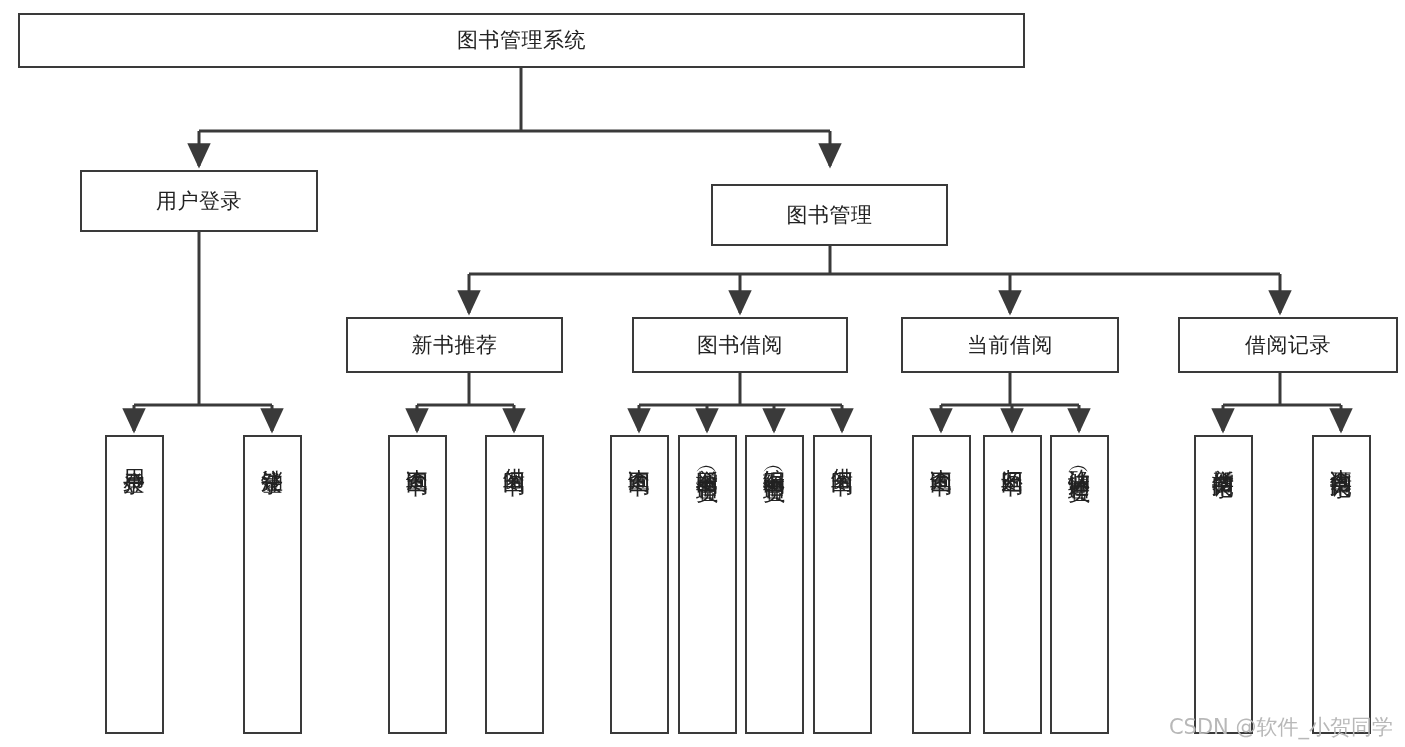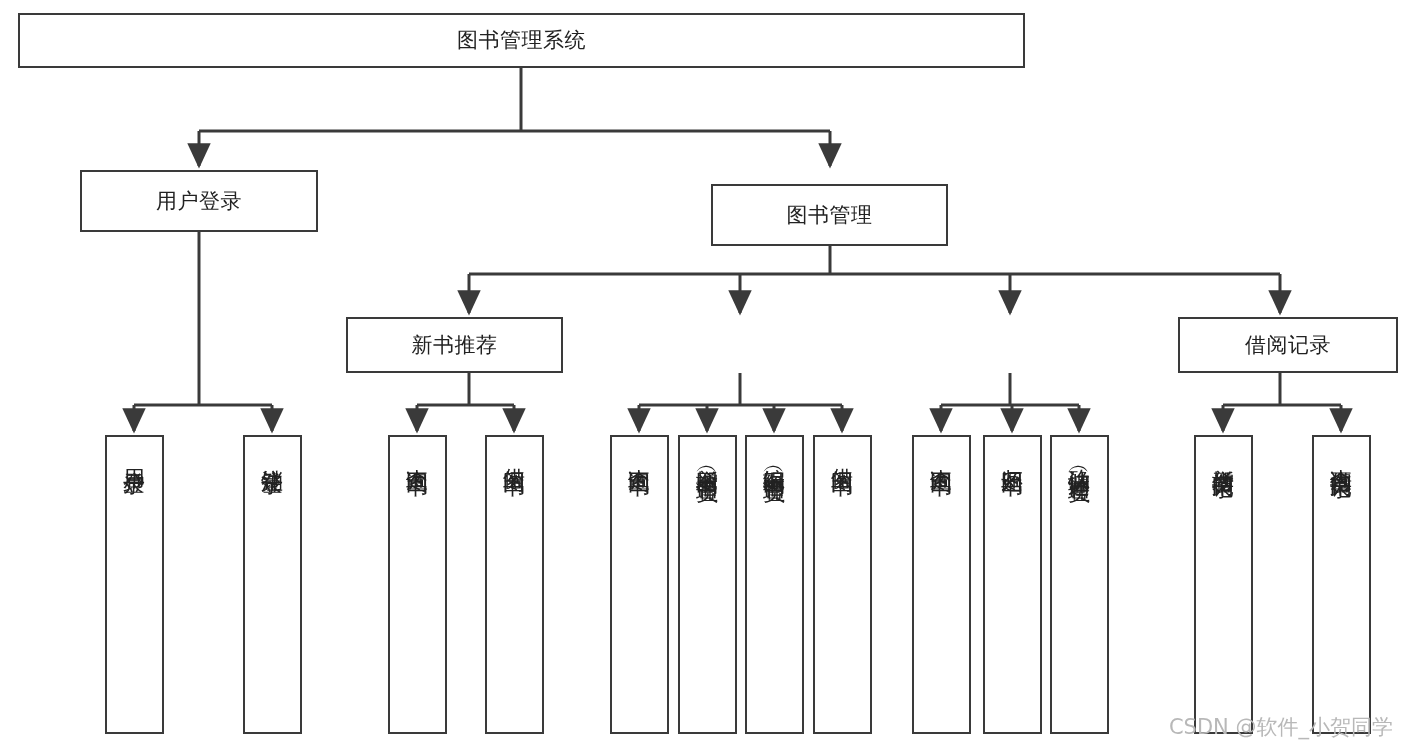--- a/index.html
+++ b/index.html
@@ -135,20 +135,26 @@
   <div class="node h" style="left:80px; top:170px; width:238px; height:62px;">
     <span class="lbl">用户登录</span>
   </div>
   <div class="node h" style="left:711px; top:184px; width:237px; height:62px;">
     <span class="lbl">图书管理</span>
   </div>
 
   <div class="node h" style="left:346px; top:317px; width:217px; height:56px;">
     <span class="lbl">新书推荐</span>
   </div>
+  <div class="node h" style="left:632px; top:317px; width:216px; height:56px;">
+    <span class="lbl">图书借阅</span>
+  </div>
+  <div class="node h" style="left:901px; top:317px; width:218px; height:56px;">
+    <span class="lbl">当前借阅</span>
+  </div>
   <div class="node h" style="left:1170px; top:317px; width:220px; height:56px;margin-left:8px;">
     <span class="lbl">借阅记录</span>
   </div>
 
   <div class="node v" style="left:105px; top:435px; width:59px; height:299px;">
     <span class="lbl">用户登录</span>
   </div>
   <div class="node v" style="left:243px; top:435px; width:59px; height:299px;">
     <span class="lbl">注销登录</span>
   </div>

